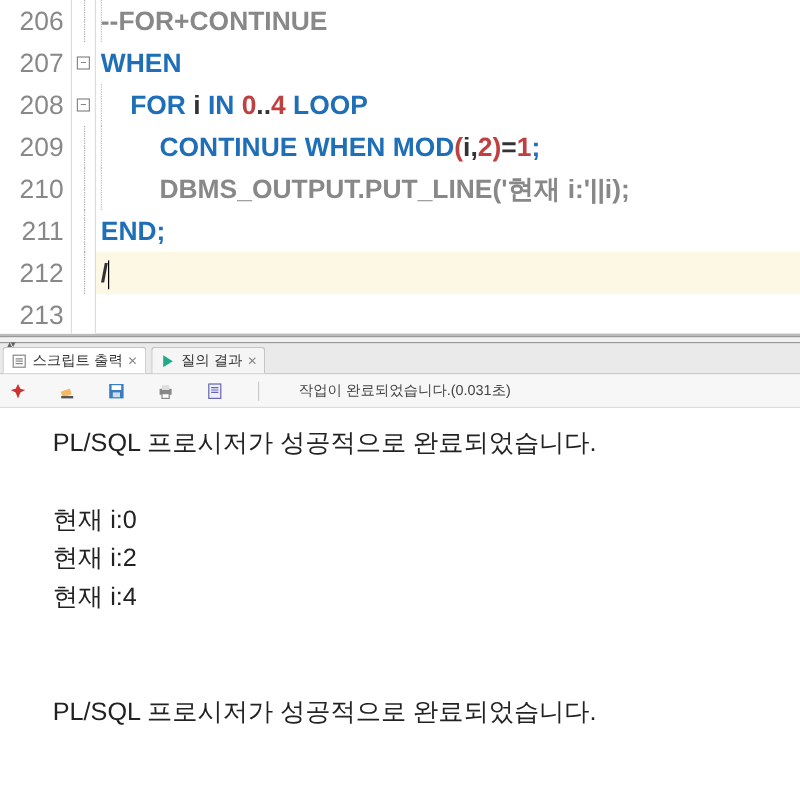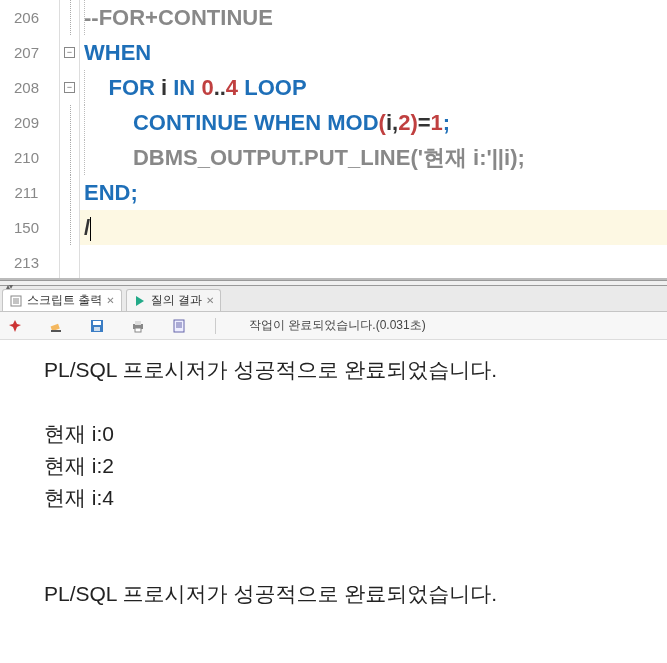--- a/index.html
+++ b/index.html
@@ -17,23 +17,23 @@
     height: 280px;
   }
   .gutter {
     width: 60px;
     background: #fff;
     border-right: 1px solid #ddd;
   }
   .gutter-line {
     height: 35px;
     line-height: 35px;
-    text-align: center;
+    text-align: right;
     padding-right: 6px;
-    font-size: 15px;
+    font-size: 22px;
     color: #888;
     font-family: Arial, sans-serif;
   }
   .fold-col {
     width: 20px;
     border-right: 1px solid #ddd;
     background: #fff;
   }
   .fold-cell {
     height: 35px;
@@ -184,21 +184,21 @@
 <body>
 
 <div class="editor-pane">
   <div class="gutter" id="gutter">
       <div class="gutter-line">206</div>
       <div class="gutter-line">207</div>
       <div class="gutter-line">208</div>
       <div class="gutter-line">209</div>
       <div class="gutter-line">210</div>
       <div class="gutter-line">211</div>
-      <div class="gutter-line">150</div>
+      <div class="gutter-line">212</div>
       <div class="gutter-line">213</div>
     </div>
   <div class="fold-col" id="foldcol">
       <div class="fold-cell fold-line"></div>
       <div class="fold-cell">
         <div class="fold-box">−</div>
       </div>
       <div class="fold-cell">
         <div class="fold-box">−</div>
       </div>

